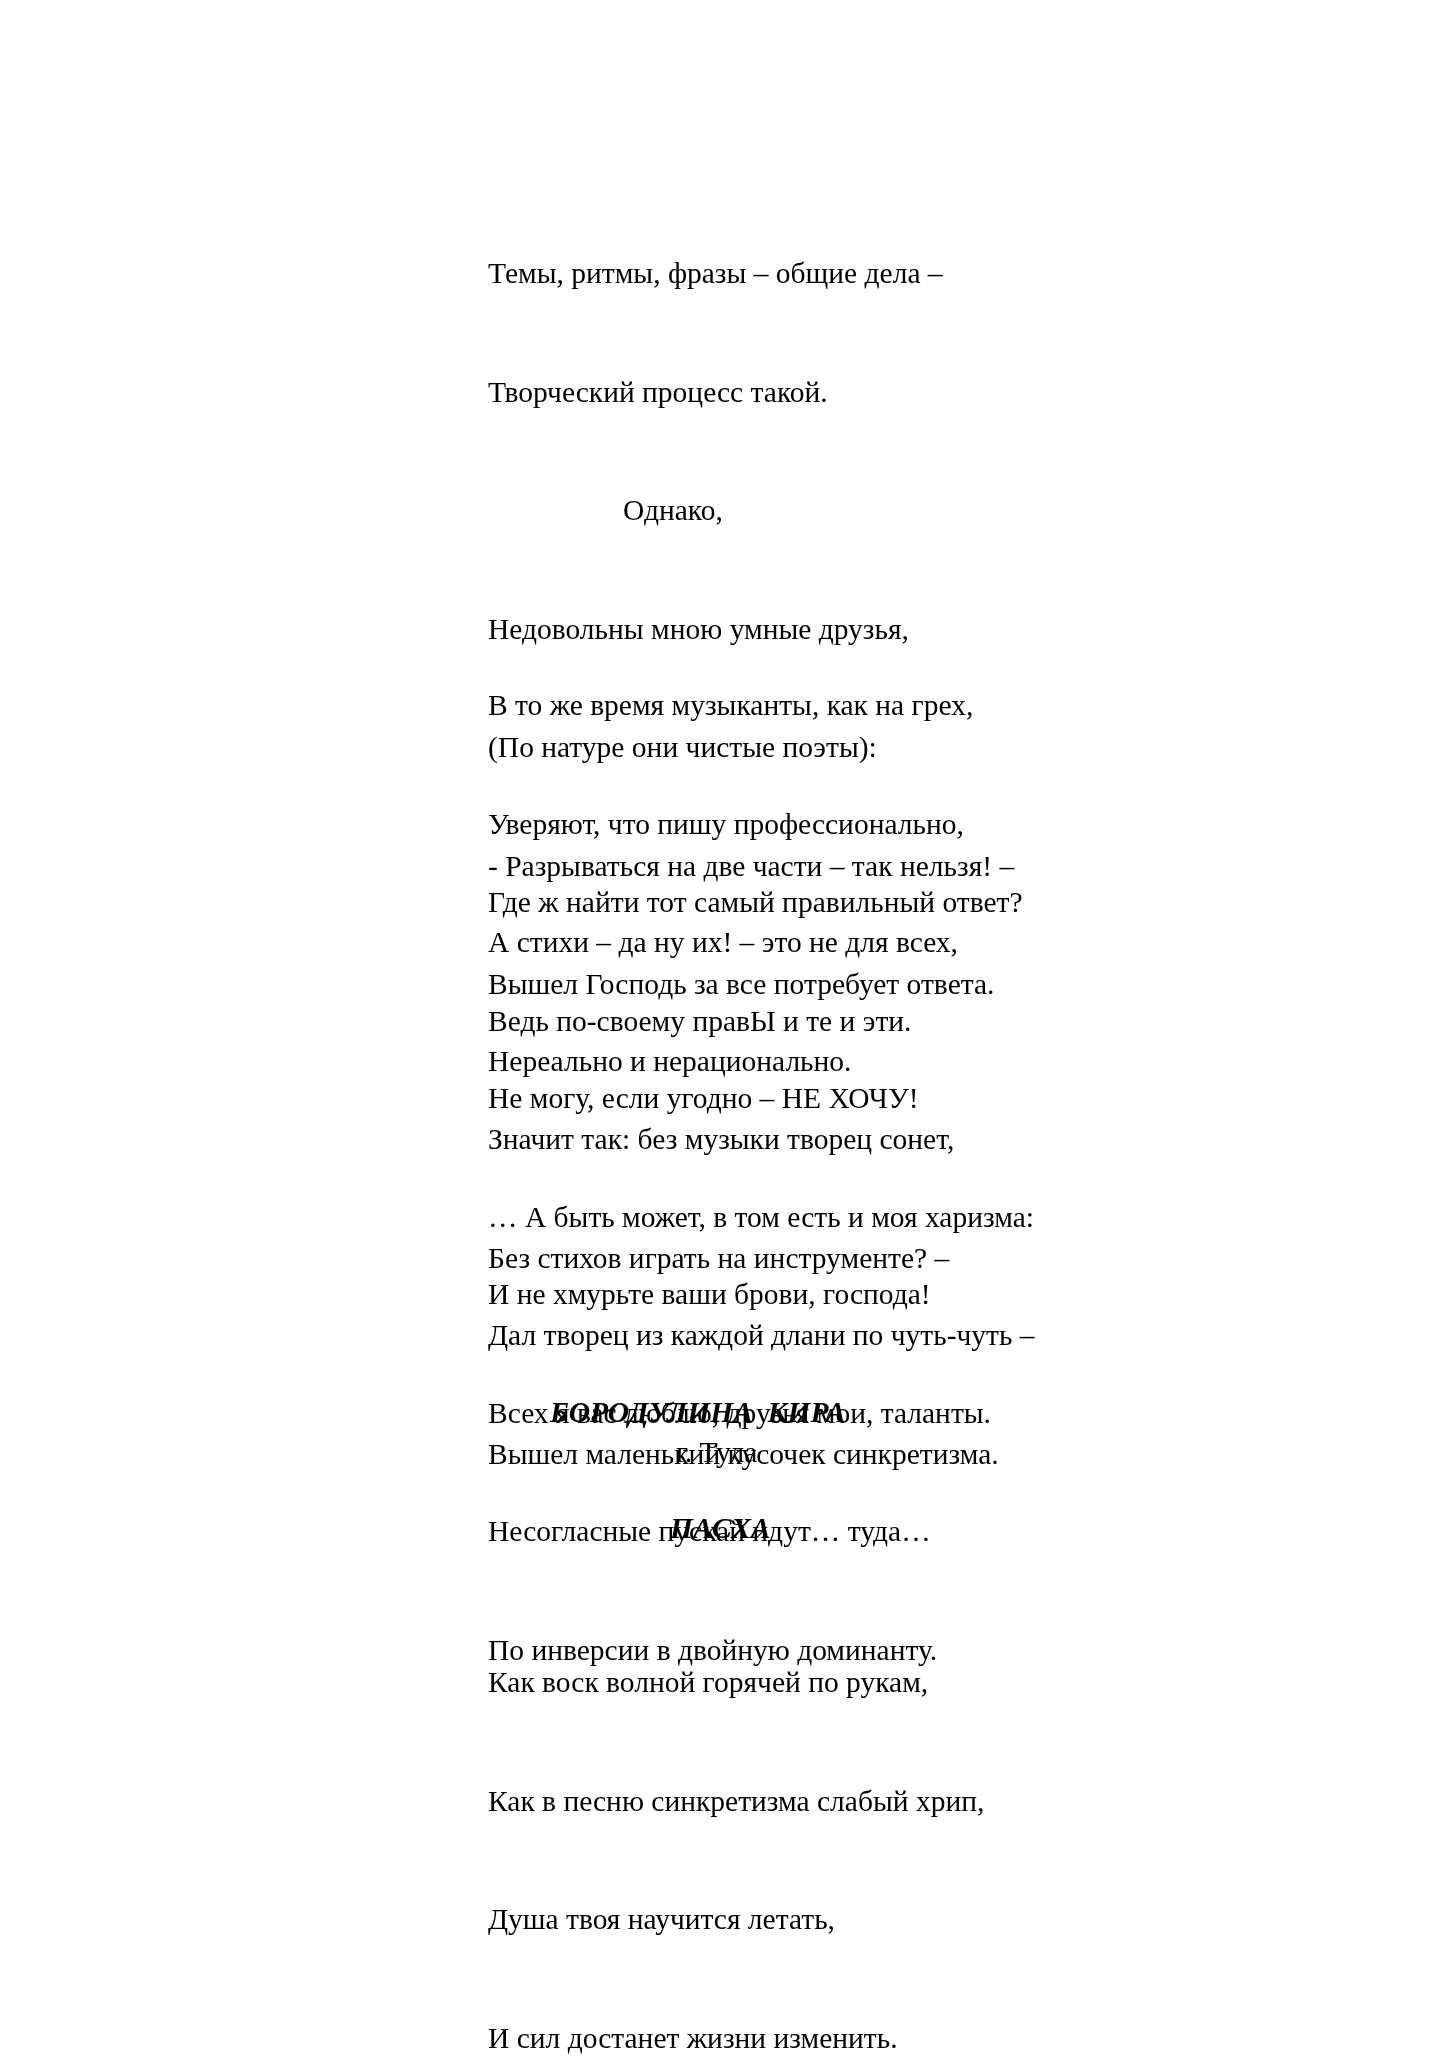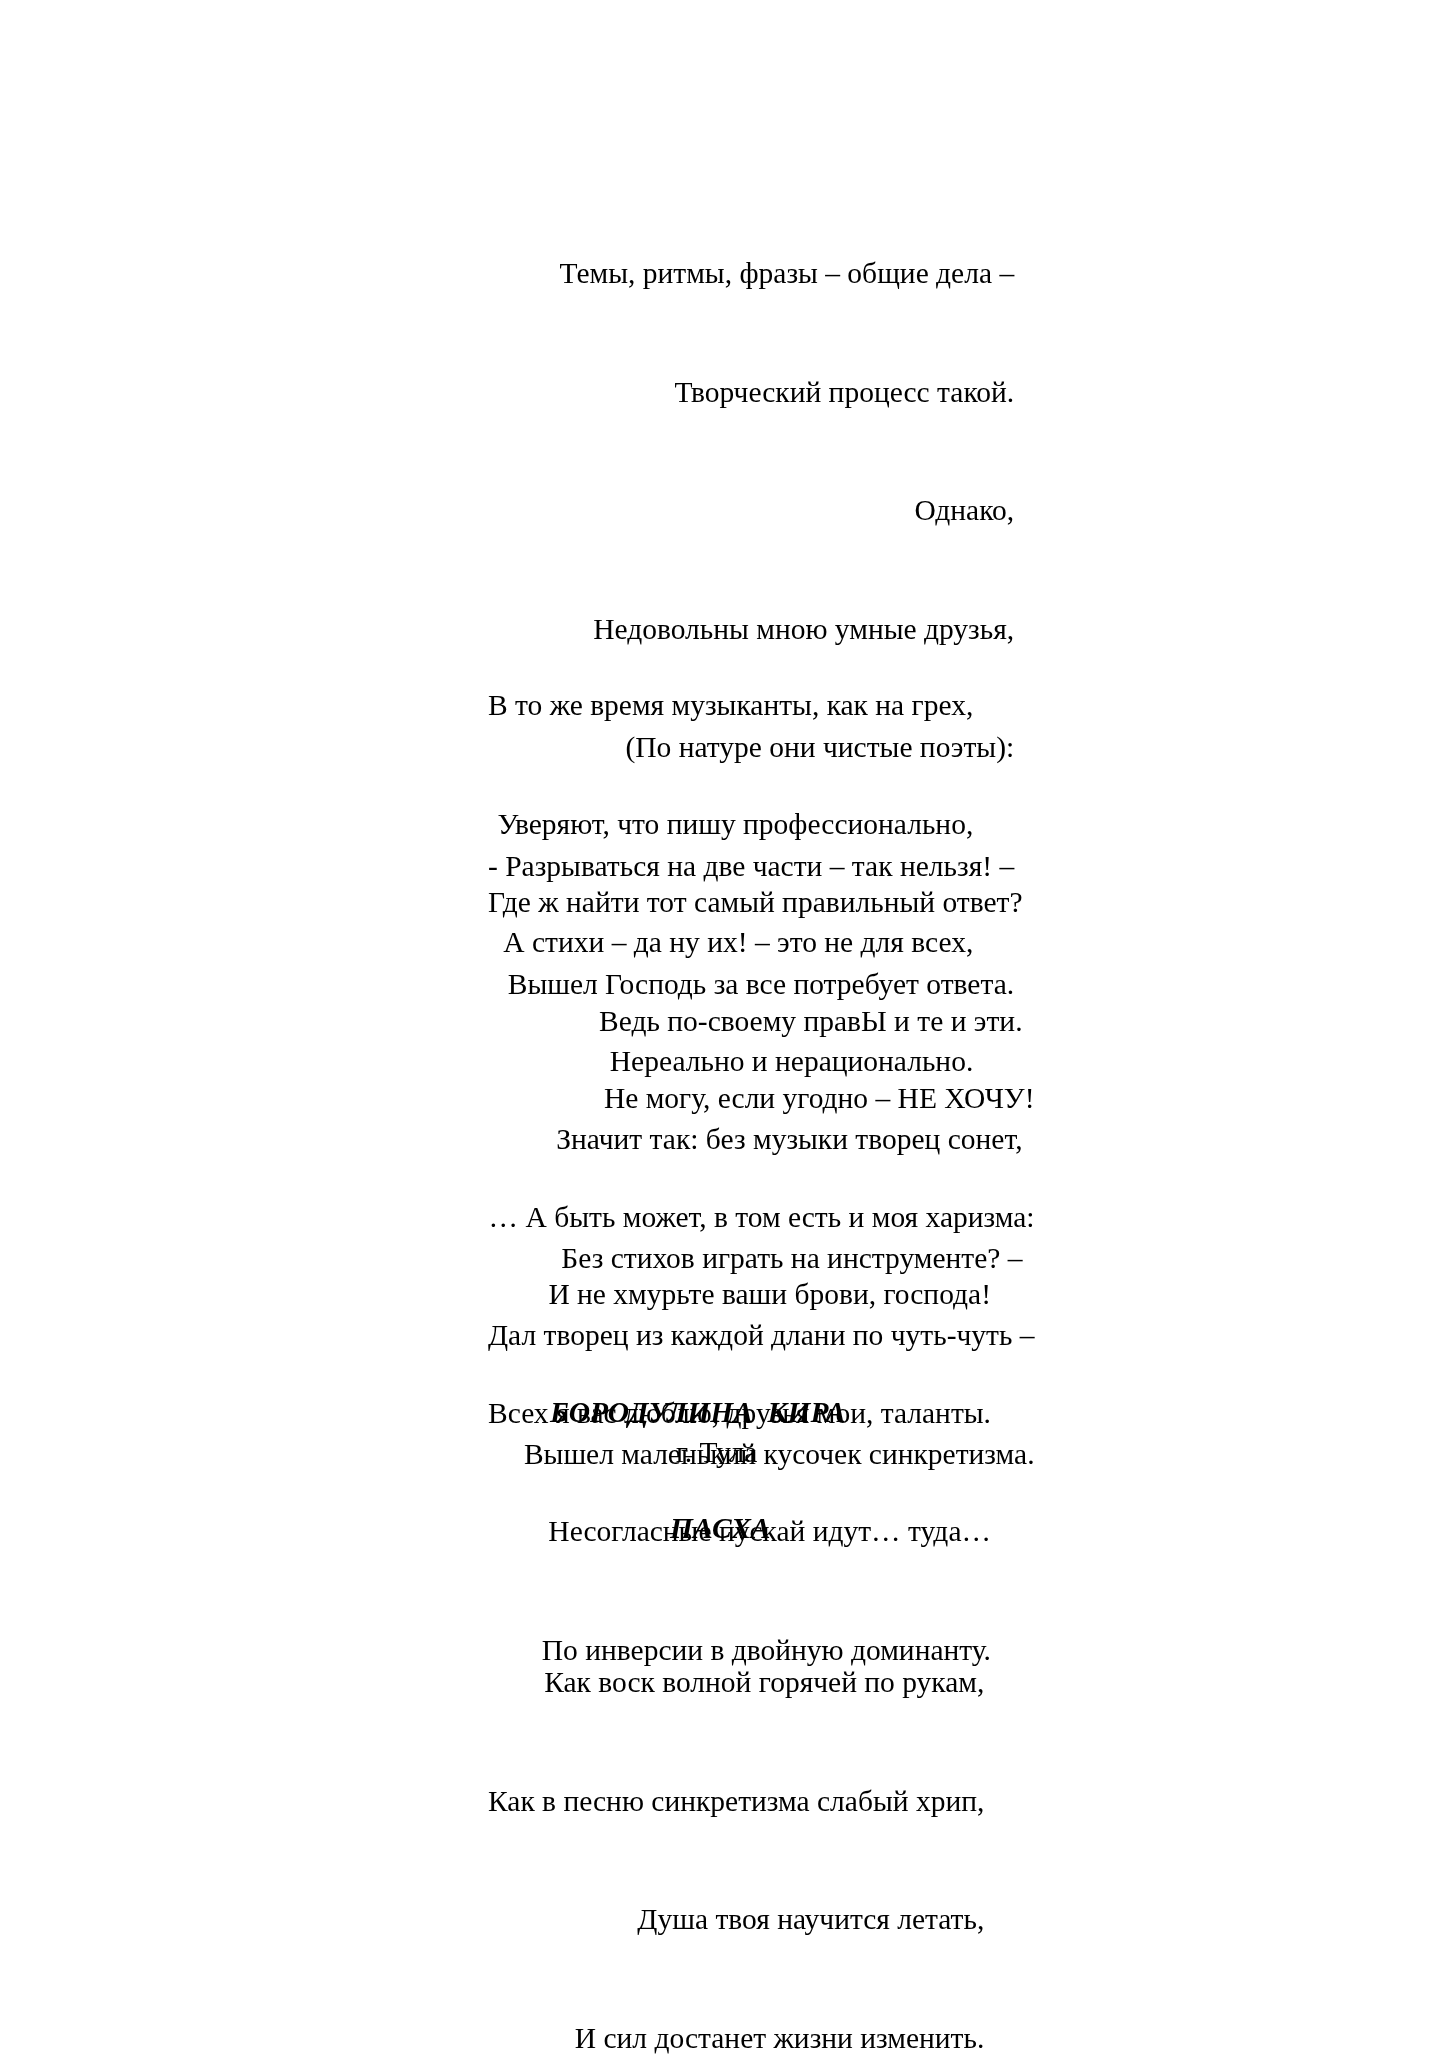--- a/index.html
+++ b/index.html
@@ -1,20 +1,20 @@
 <!DOCTYPE html>
 <html><head>
   <meta charset="utf-8">
   <style>
     html, body { margin: 0; padding: 0; background: #ffffff; }
     body { width: 1455px; height: 2058px; position: relative; overflow: hidden; }
     .page {
       position: absolute; left: 0; top: 0; width: 1455px; height: 2058px;
       font-family: "Liberation Serif", "DejaVu Serif", serif;
-      color: #000000; font-size: 29.5px; line-height: 39.5px; text-align: right;
+      color: #000000; font-size: 29.5px; line-height: 39.5px;
     }
     .stanza { position: absolute; left: 488px; white-space: pre; }
     .line { display: block; height: 39.5px; }
     .indent { padding-left: 135px; }
     .bold { font-weight: bold; font-style: italic; }
     .heading { position: absolute; white-space: pre; }
   </style>
 </head>
 <body>
 

